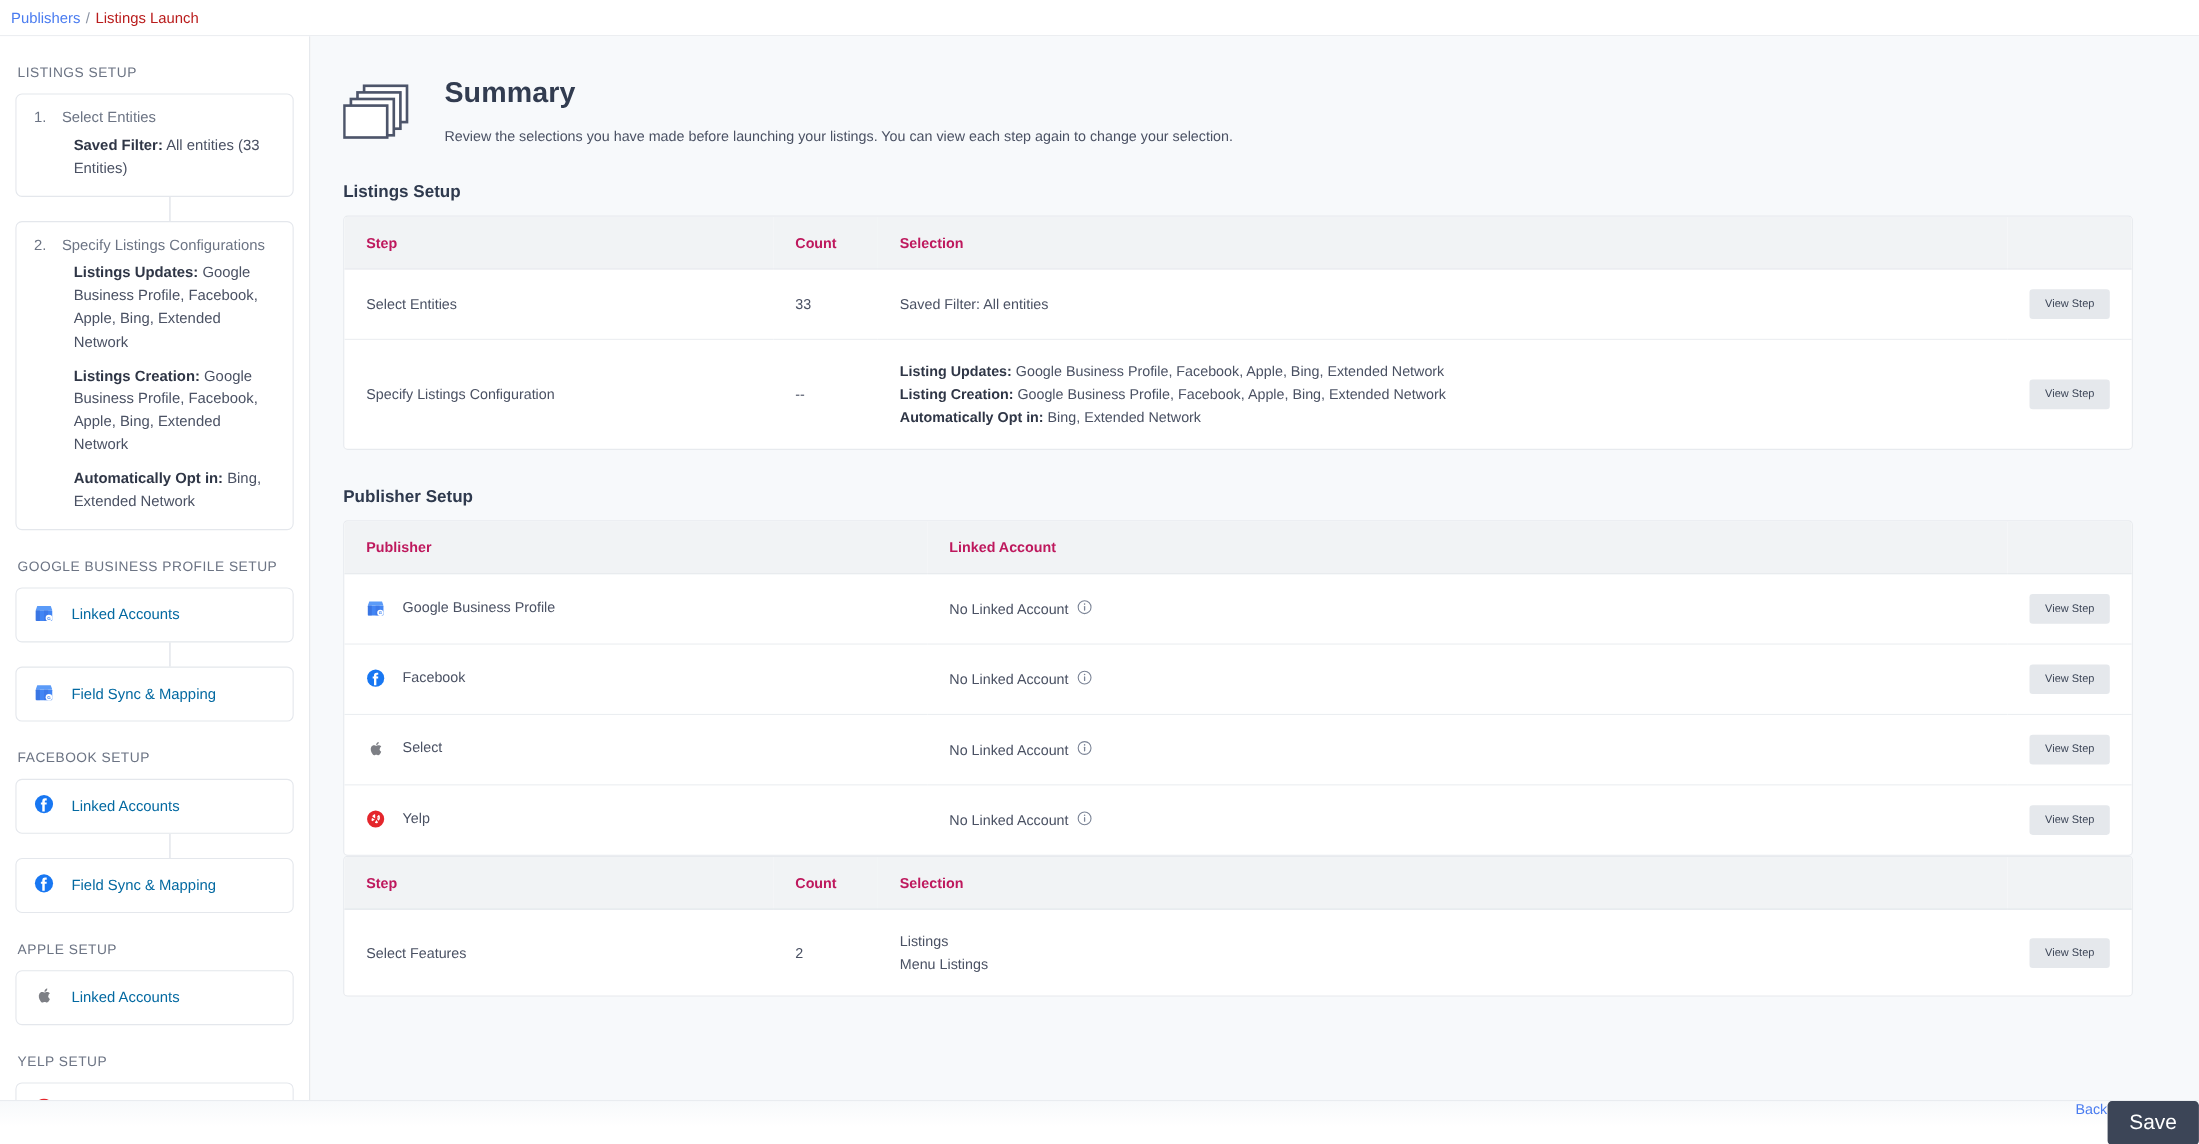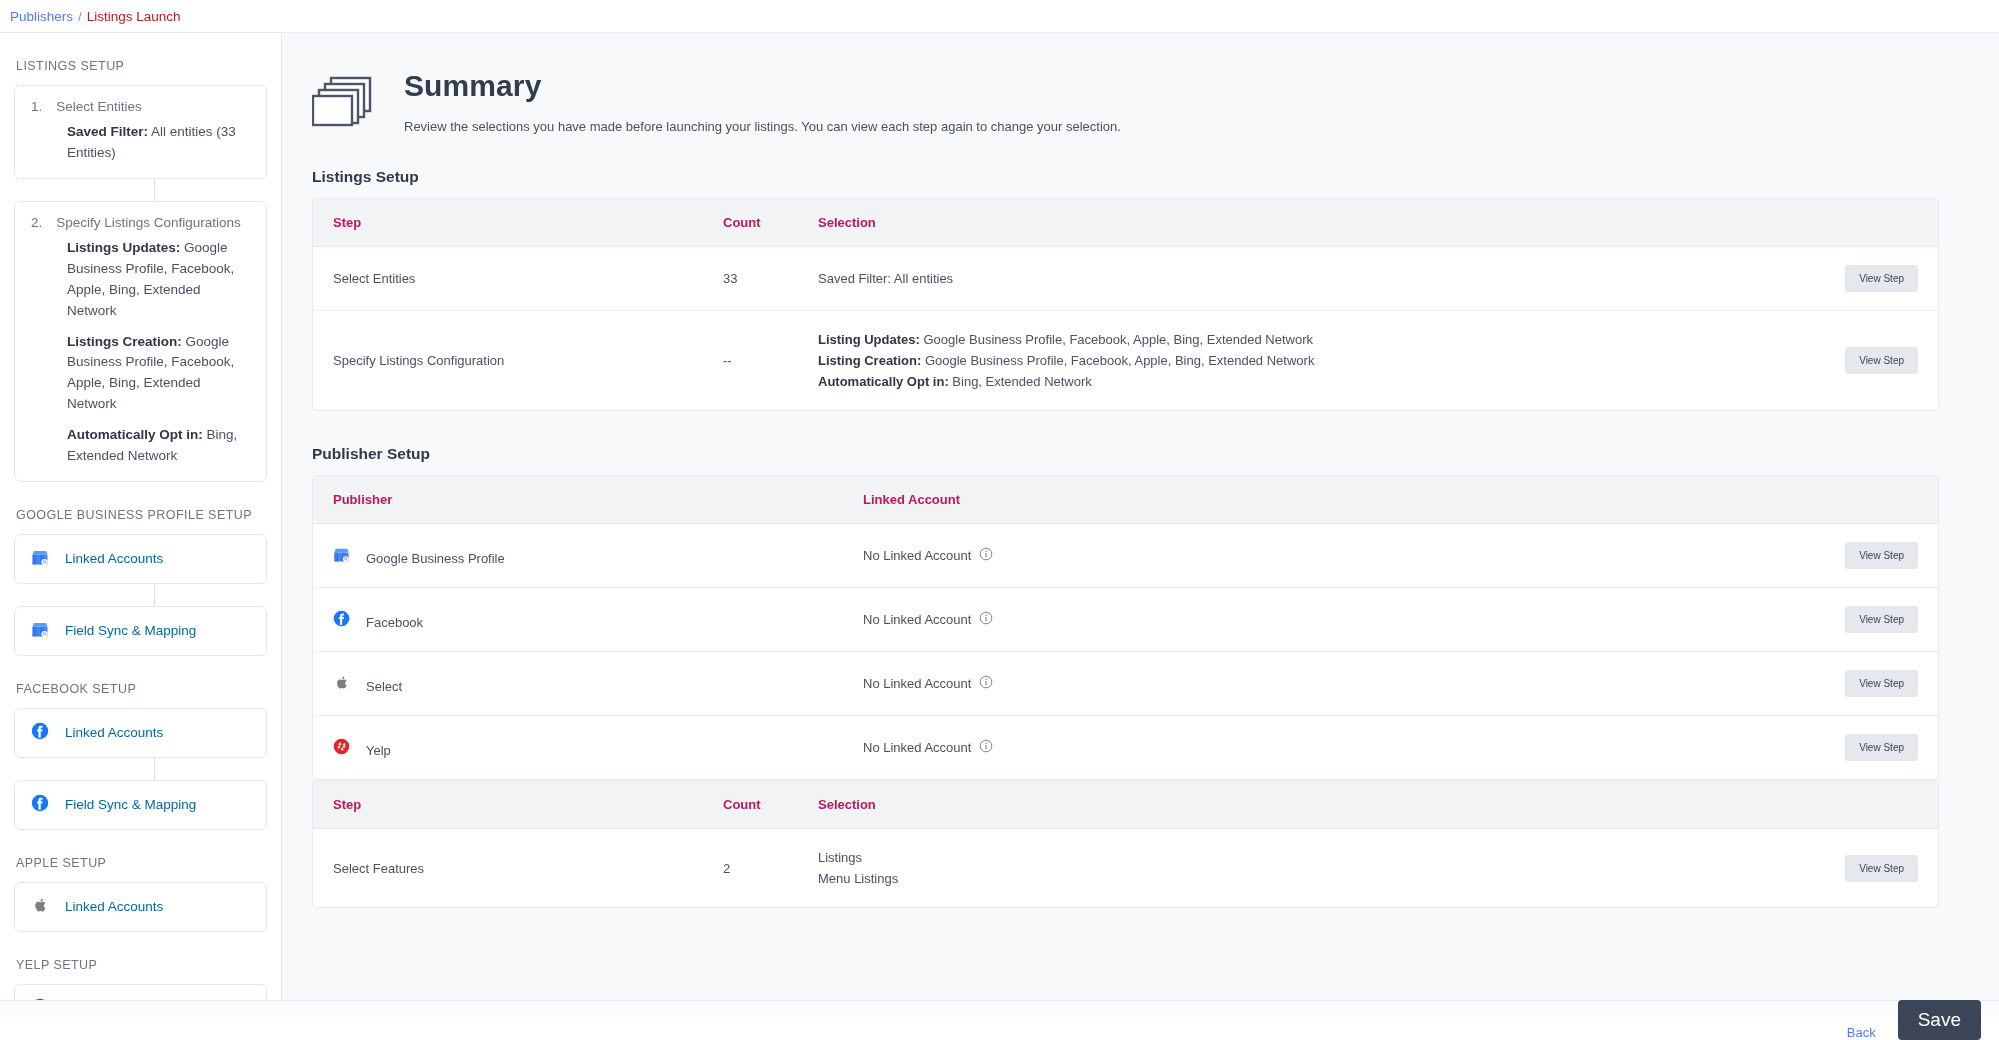--- a/index.html
+++ b/index.html
@@ -69,21 +69,21 @@
   
   .main {
     flex: 1;
     background: #f7f9fb;
     padding: 36px 60px 0 30px;
     overflow: hidden;
   }
   .page-head { display: flex; align-items: flex-start; gap: 28px; }
   .stack-icon { margin-top: 6px; flex: 0 0 64px; }
   .page-title {
-    font-size: 30px; font-weight: 700; color: #323c50;
+    font-size: 26px; font-weight: 700; color: #323c50;
     letter-spacing: .1px;
   }
   .page-desc { font-size: 13px; color: #4a5163; margin-top: 16px; }
 
   .section-title {
     font-size: 15.5px; font-weight: 700; color: #2f3a4e;
     margin: 34px 0 12px 0;
   }
   .table-card {
     background: #fff;
@@ -124,34 +124,34 @@
     border: none;
     border-radius: 3px;
     color: #3c4557;
     font-family: inherit;
     font-size: 10px;
     padding: 8px 14px;
     cursor: pointer;
     white-space: nowrap;
   }
 
-  .pub-cell { display: flex; align-items: flex-end; gap: 16px; }
+  .pub-cell { display: flex; align-items: flex-start; gap: 16px; }
   .linked-cell { display: flex; align-items: center; gap: 8px; color: #4a5163; }
 
   .info-ic { display: inline-block; vertical-align: -2px; }
 
   
   .footer {
     position: absolute;
     left: 0; bottom: 0;
     width: 1999px; height: 40px;
     background: linear-gradient(to bottom, #f7f9fb 0%, #ffffff 60%);
     border-top: 1px solid #e9ecf0;
-    display: flex; align-items: flex-end; justify-content: flex-end;
-    padding-right: 18px; gap: 22px;
+    display: flex; align-items: flex-start; justify-content: flex-end;
+    
   }
   .back-btn {
     background: none; border: none; cursor: pointer;
     color: #4a7cf0; font-family: inherit; font-size: 13px;
   }
   .save-btn {
     background: #3c4557; border: none; cursor: pointer;
     color: #fff; font-family: inherit; font-size: 19px;
     border-radius: 4px; padding: 9px 20px;
   }

